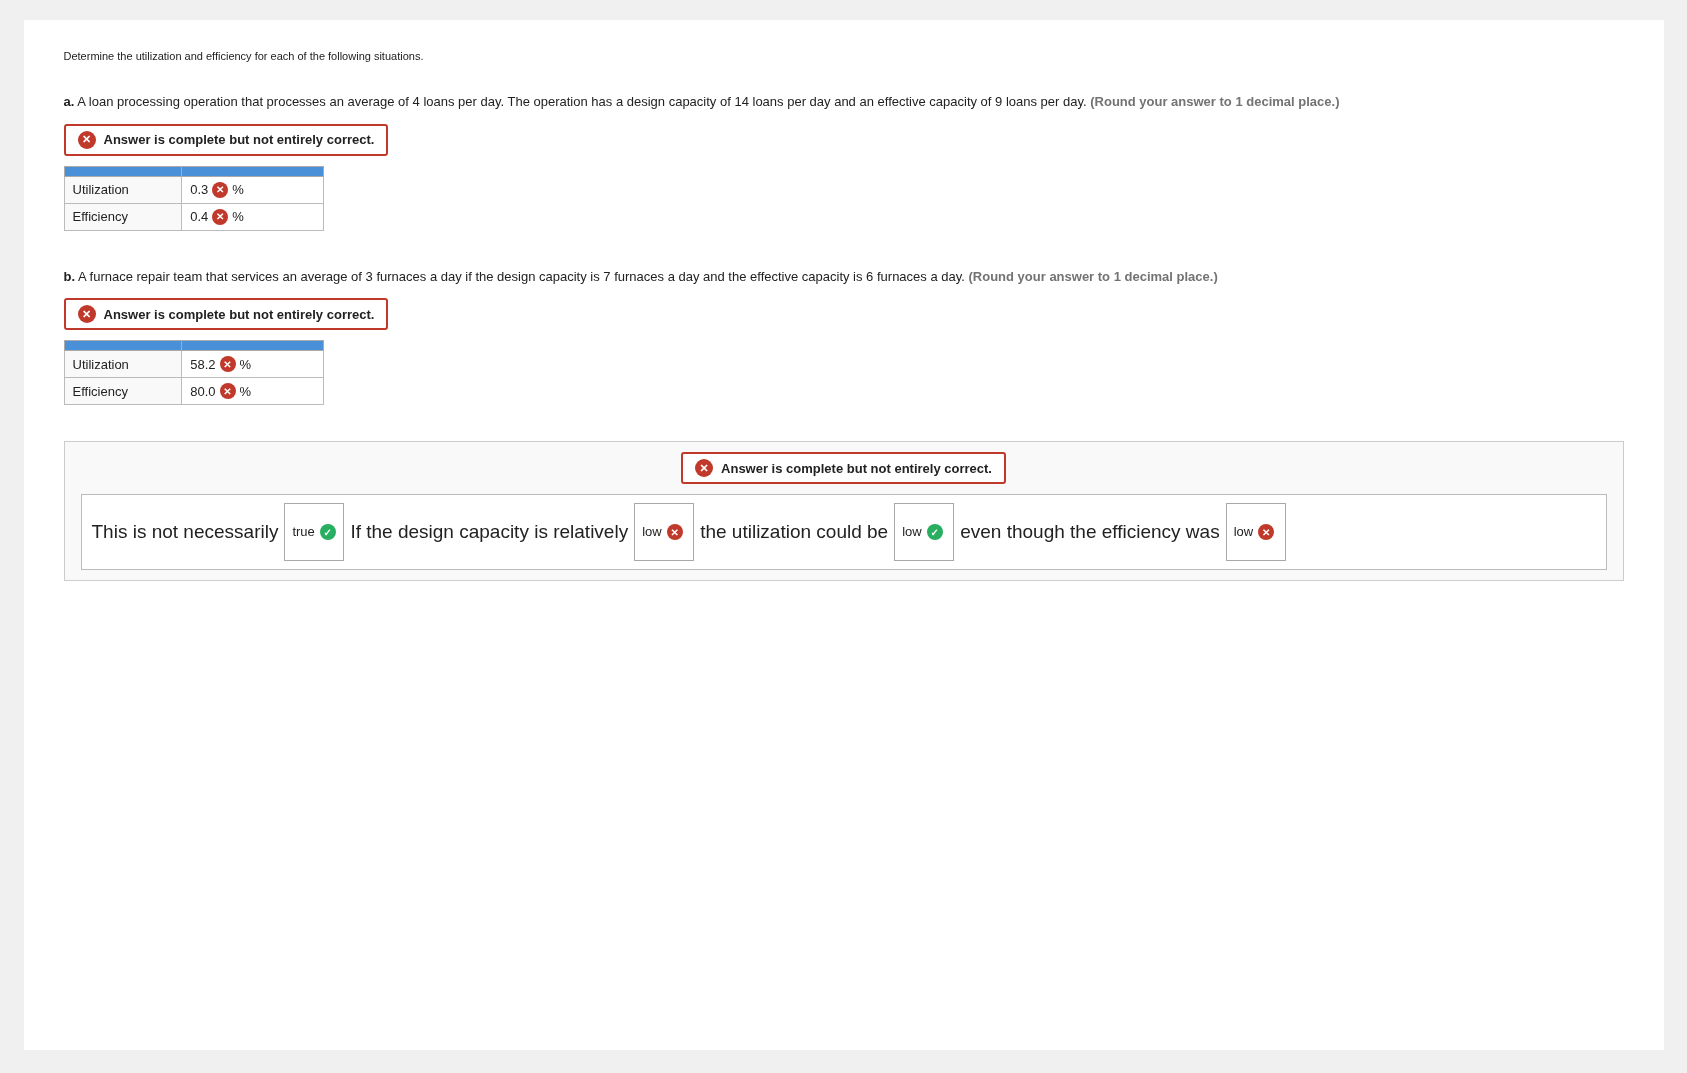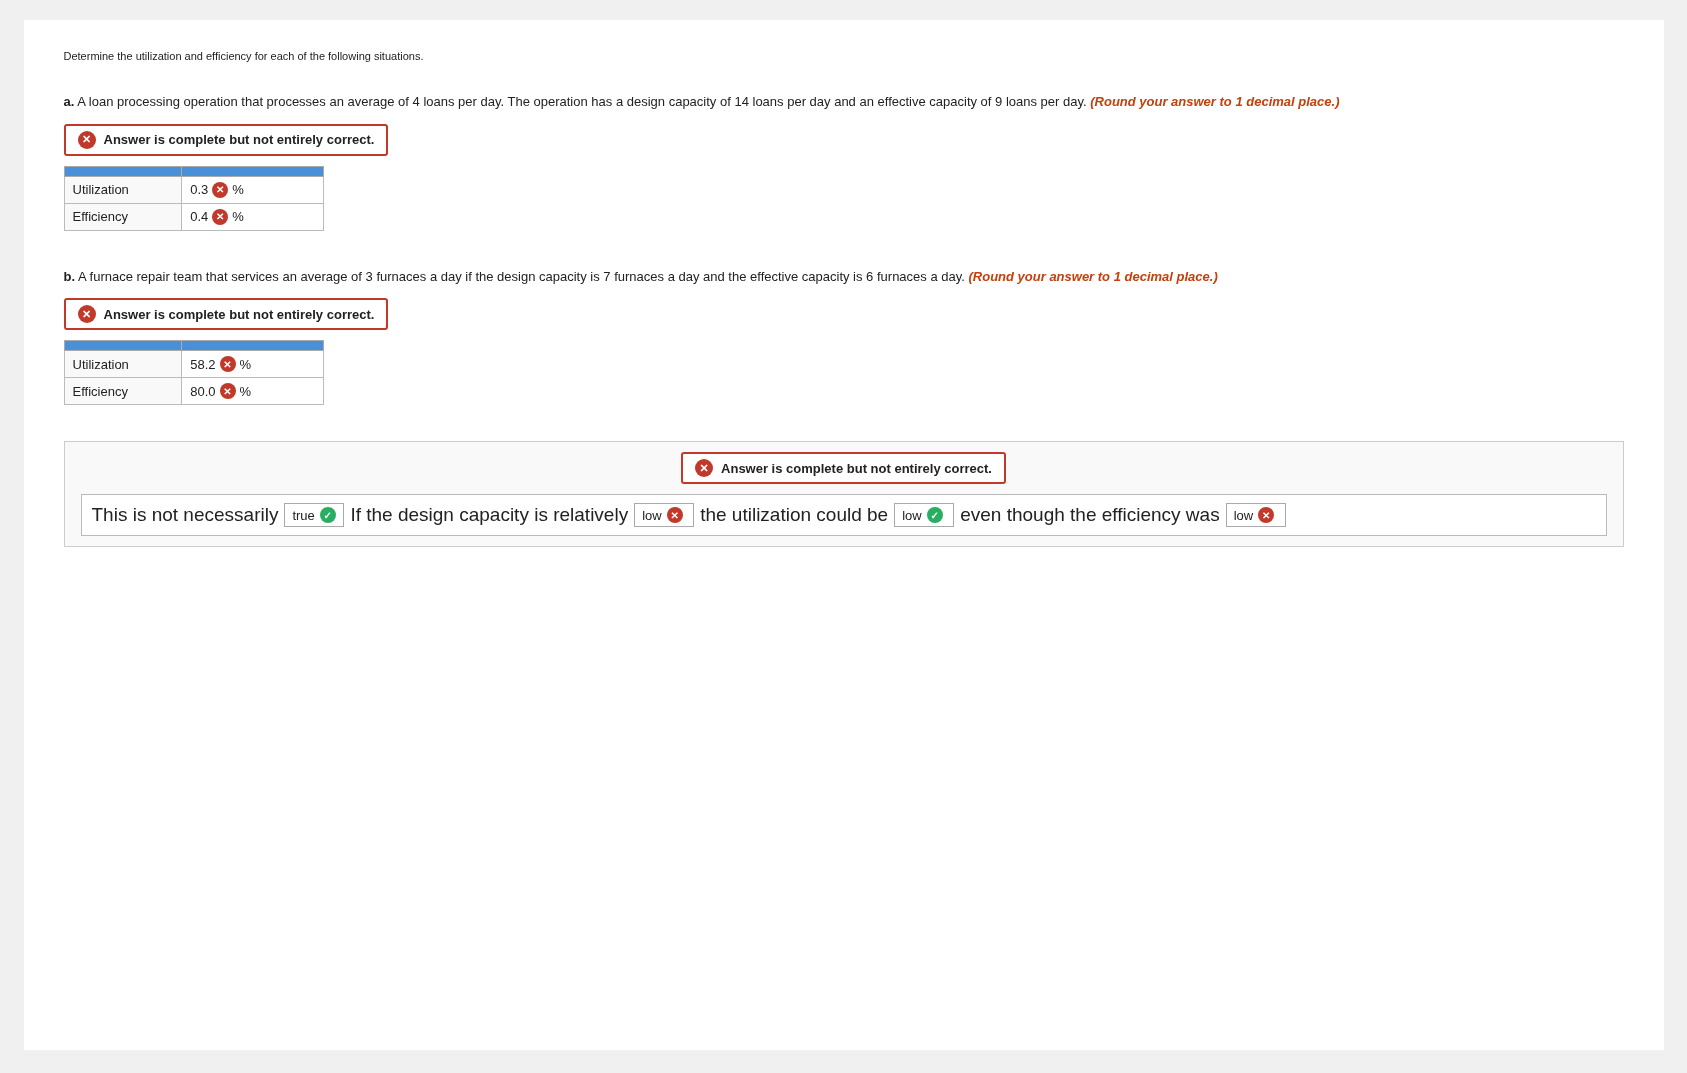--- a/index.html
+++ b/index.html
@@ -149,29 +149,28 @@
       background: #fff;
       border: 1px solid #bbb;
       padding: 8px 10px;
     }
     .static-text {
       font-size: 19px;
       color: #222;
     }
     .fill-box {
       display: inline-flex;
-      align-items: center;
       border: 1px solid #aaa;
       background: #fff;
-      padding: 3px 7px;
+      padding: 20px 7px;
       font-size: 13px;
       min-width: 60px;
     }
     .bold { font-weight: bold; }
-    .round-note { font-style: italic; font-weight: bold; color: #c2410c; text-align: center; }
+    .round-note { font-weight: bold; color: #737373; text-align: center; }
   </style>
 </head>
 <body>
 
 <div class="page">
 
   <div class="intro-text">Determine the utilization and efficiency for each of the following situations.</div>
 
   <div class="question-block">
     <div class="question-header">

